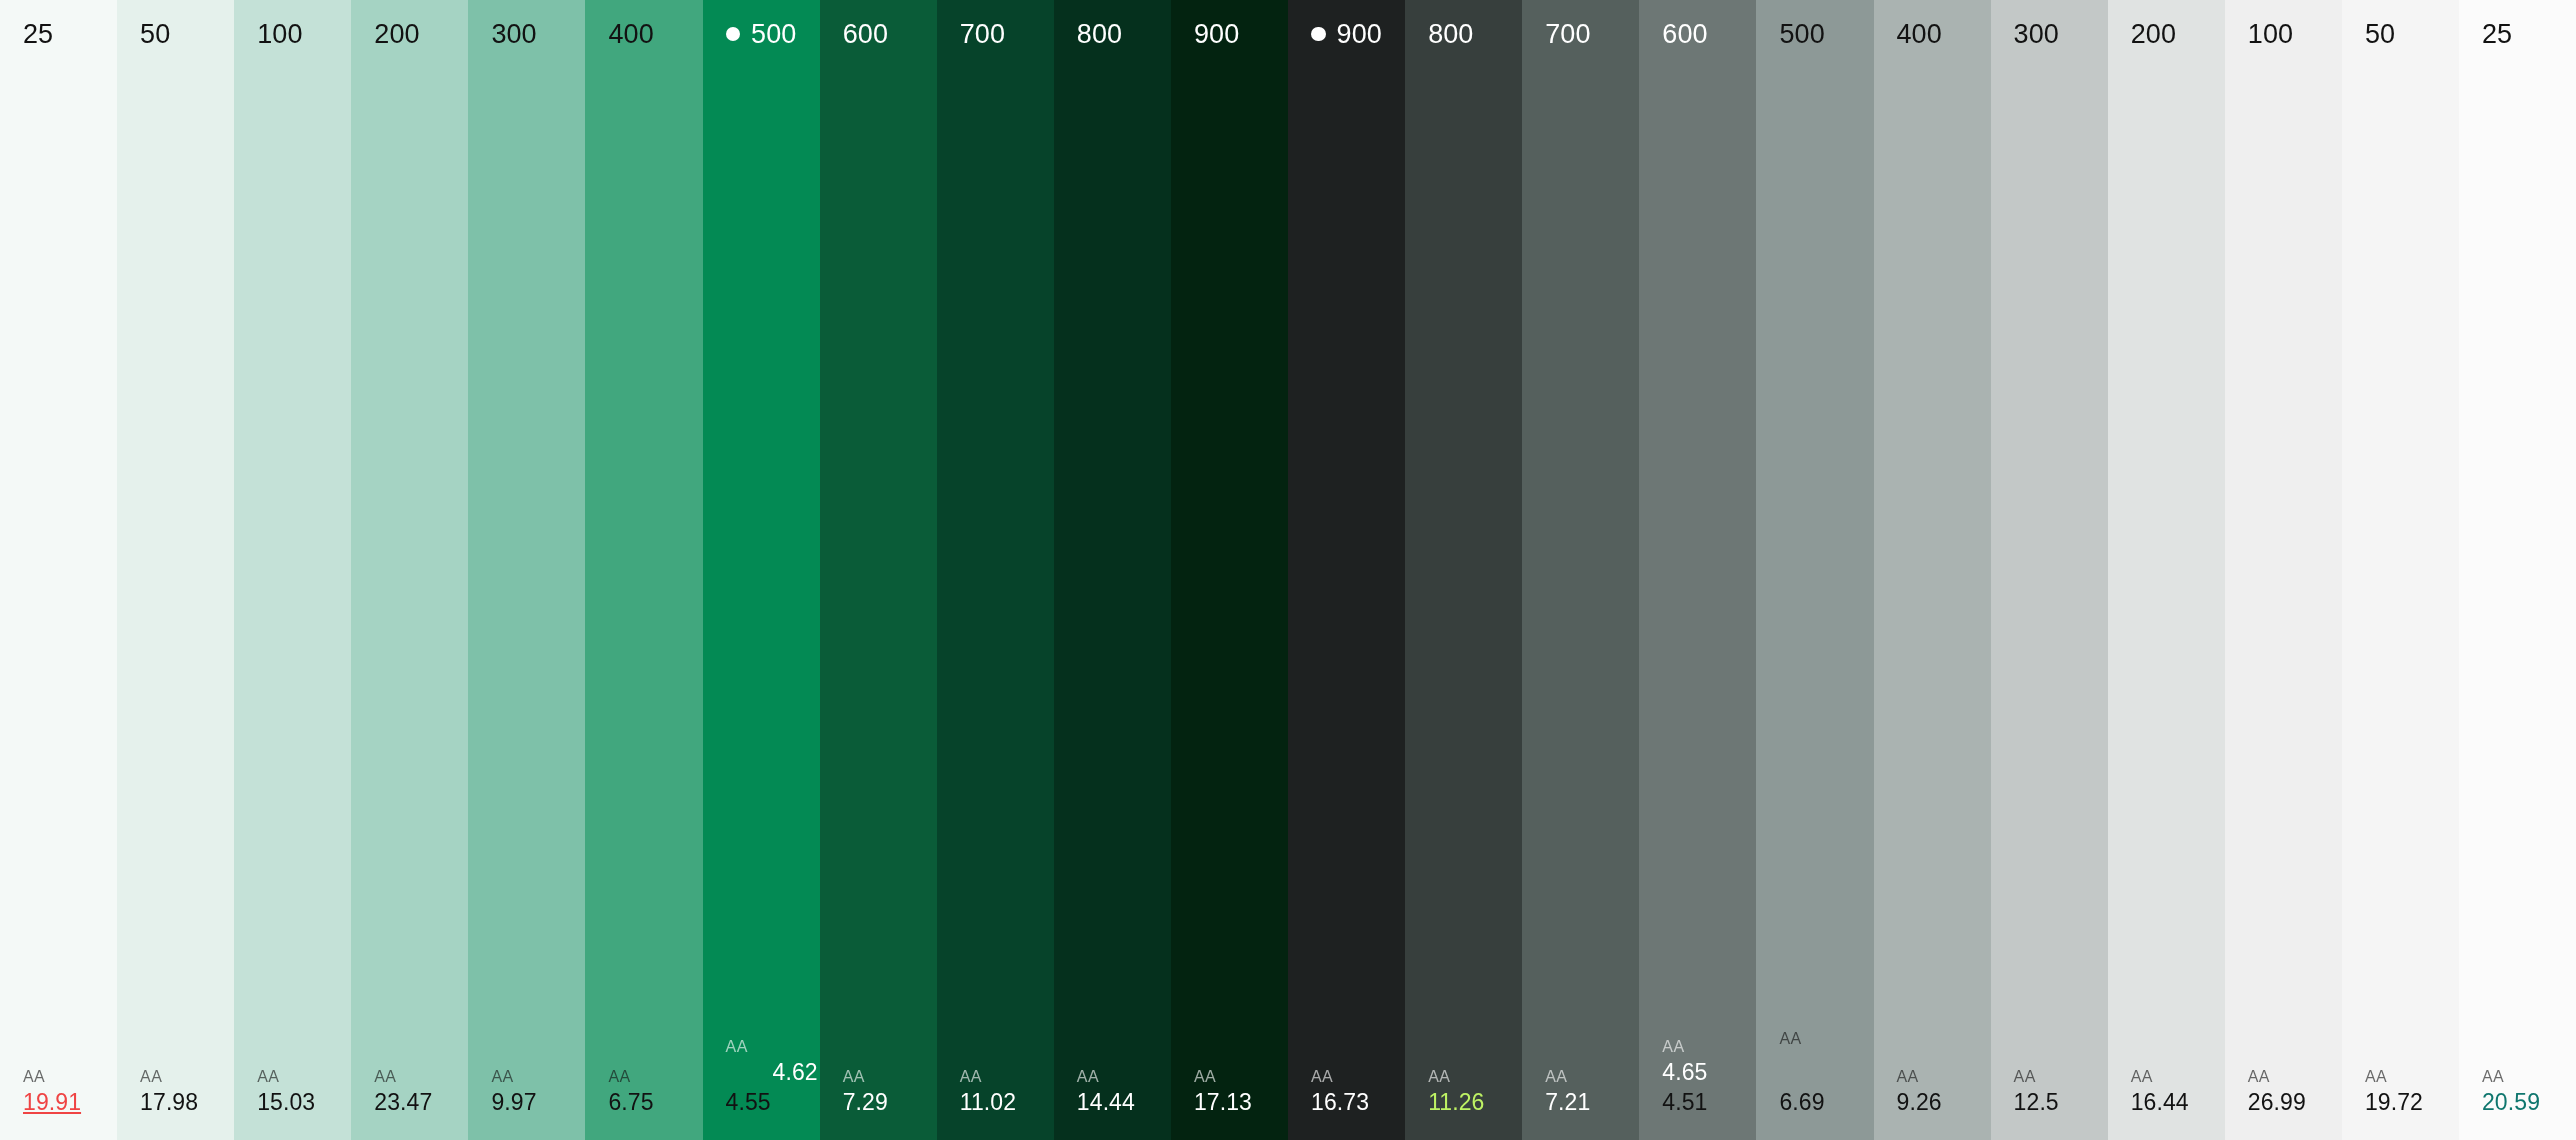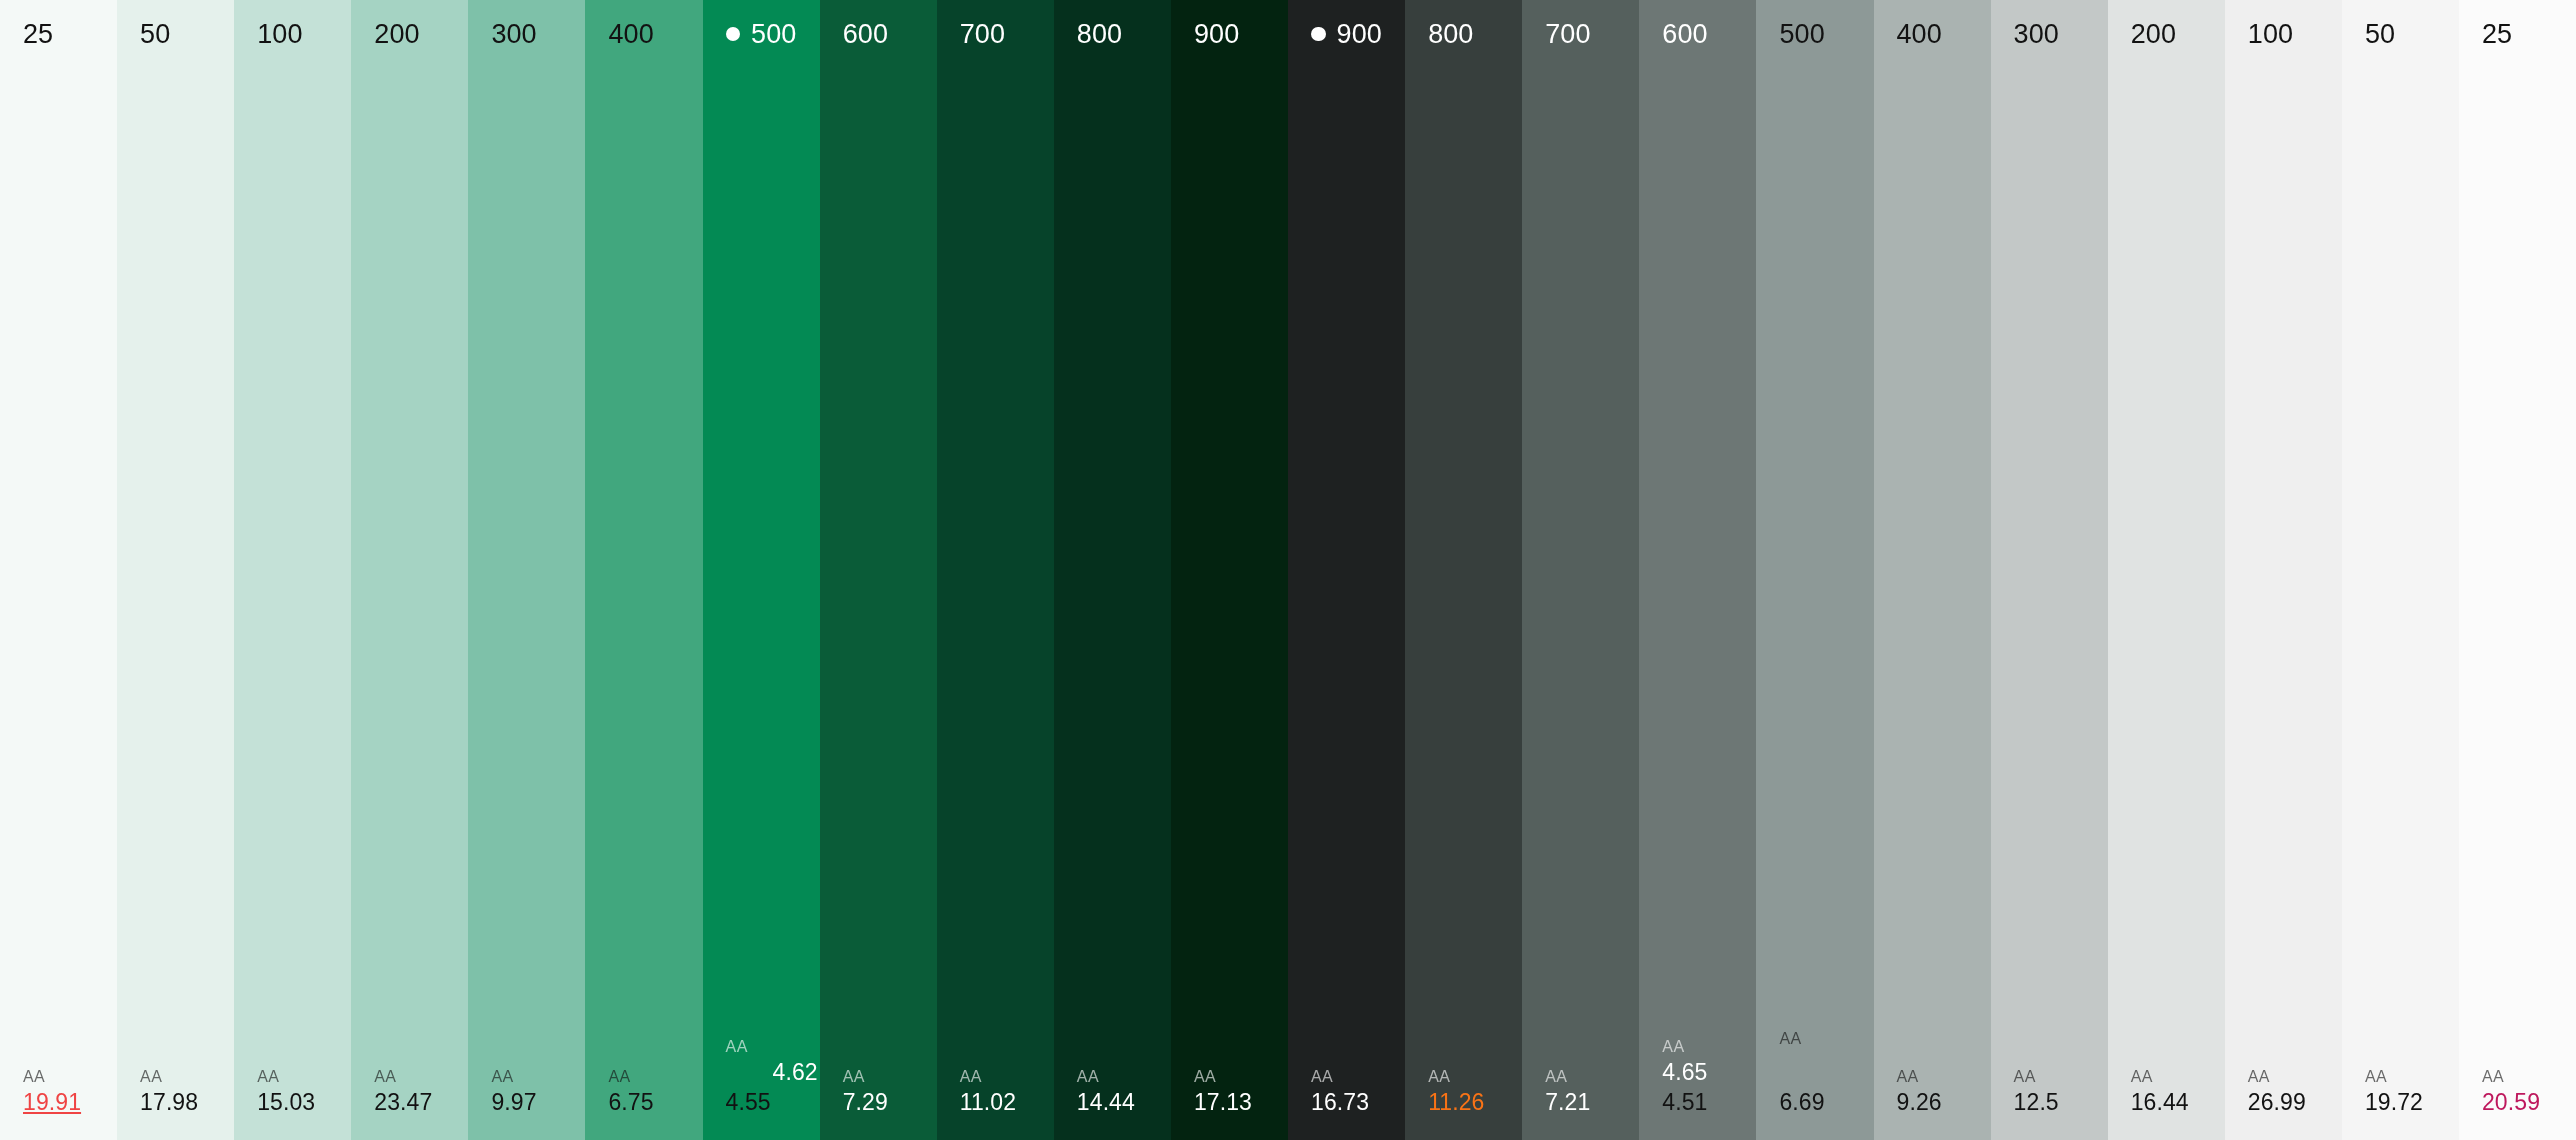--- a/index.html
+++ b/index.html
@@ -203,21 +203,21 @@
         <span class="aa-badge" style="color: rgb(255, 255, 255);">AA</span>
         <span class="contrast-value primary" style="color: rgb(255, 255, 255);">16.73</span>
       </div>
     </div>
     <div class="swatch-column" style="background: rgb(55, 63, 61);">
       <div class="swatch-label-row">
         <span class="swatch-step-label" style="color: rgb(255, 255, 255);">800</span>
       </div>
       <div class="contrast-block">
         <span class="aa-badge" style="color: rgb(255, 255, 255);">AA</span>
-        <span class="contrast-value primary" style="color: #f97316;">11.26</span>
+        <span class="contrast-value primary" style="color: #bef264;">11.26</span>
       </div>
     </div>
     <div class="swatch-column" style="background: rgb(85, 96, 93);">
       <div class="swatch-label-row">
         <span class="swatch-step-label" style="color: rgb(255, 255, 255);">700</span>
       </div>
       <div class="contrast-block">
         <span class="aa-badge" style="color: rgb(255, 255, 255);">AA</span>
         <span class="contrast-value primary" style="color: rgb(255, 255, 255);">7.21</span>
       </div>
@@ -285,17 +285,17 @@
         <span class="aa-badge" style="color: rgb(18, 18, 18);">AA</span>
         <span class="contrast-value primary" style="color: rgb(18, 18, 18);">19.72</span>
       </div>
     </div>
     <div class="swatch-column" style="background: rgb(251, 251, 251);">
       <div class="swatch-label-row">
         <span class="swatch-step-label" style="color: rgb(18, 18, 18);">25</span>
       </div>
       <div class="contrast-block">
         <span class="aa-badge" style="color: rgb(18, 18, 18);">AA</span>
-        <span class="contrast-value primary" style="color: #be185d;">20.59</span>
+        <span class="contrast-value primary" style="color: #0f766e;">20.59</span>
       </div>
     </div>
   </div>
 
 
 </body></html>

